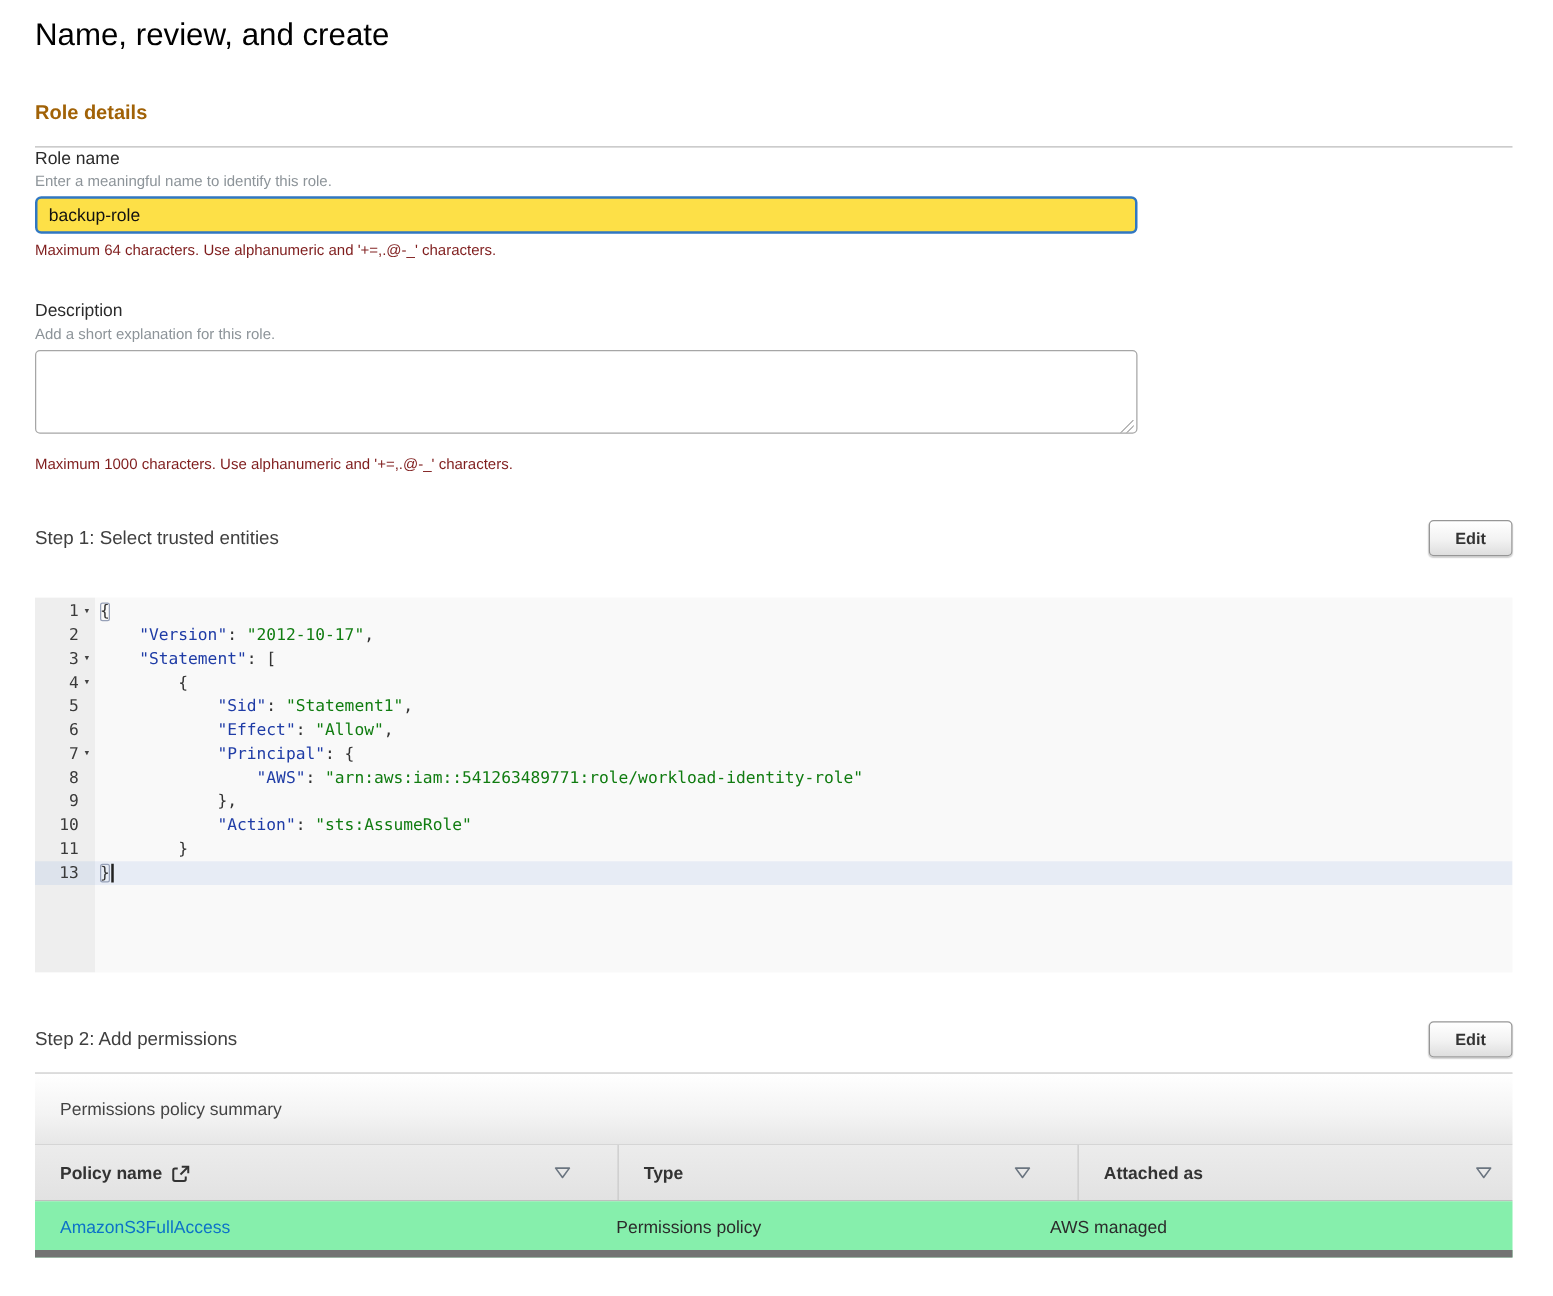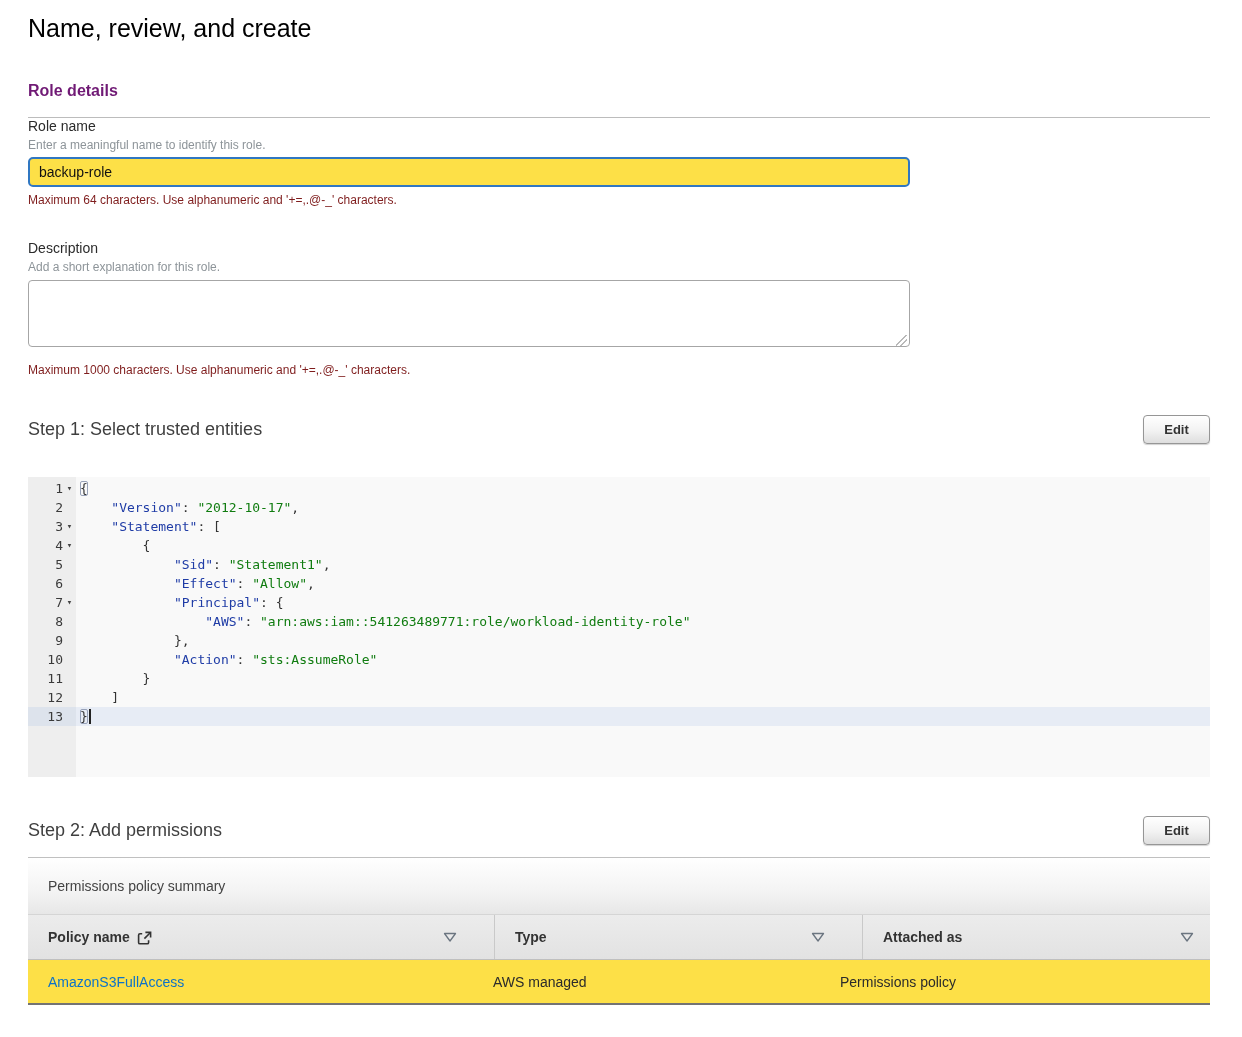--- a/index.html
+++ b/index.html
@@ -6,21 +6,21 @@
   html, body { background: #fff; }
   body {
     width: 1242px; height: 1037px;
     font-family: "Liberation Sans", sans-serif;
     color: #16191f; overflow: hidden;
   }
   .page { padding: 13px 32px 0 28px; }
 
   .page-title { font-size: 25px; font-weight: 400; color: #000000; line-height: 31px; }
 
-  .section-title { margin-top: 37px; font-size: 16px; font-weight: bold; color: #701a75; line-height: 20px; }
+  .section-title { margin-top: 37px; font-size: 16px; font-weight: bold; color: #a16207; line-height: 20px; }
   .divider { margin-top: 16px; height: 1px; background: #bcbcbc; }
 
   .field-label { font-size: 14px; color: #2b2b2b; line-height: 17px; }
   .field-help { margin-top: 3px; font-size: 12px; color: #8d9499; line-height: 14px; }
   .field-hint { margin-top: 6px; font-size: 12px; color: #7f1d1d; line-height: 14px; }
 
   .text-input {
     margin-top: 5px; width: 882px; height: 30px;
     border: 2px solid var(--focus-color); border-radius: 5px;
     padding: 0 9px; font-size: 14px; color: #111;
@@ -35,21 +35,21 @@
   .resize-handle {
     position: absolute; right: 3px; bottom: 5px; width: 11px; height: 11px;
     background:
       linear-gradient(135deg, transparent 45%, #b9b9b9 45%, #b9b9b9 52%, transparent 52%),
       linear-gradient(135deg, transparent 68%, #b9b9b9 68%, #b9b9b9 75%, transparent 75%);
   }
   .desc-field { margin-top: 33px; }
   .desc-hint { margin-top: 12px; }
 
   .step-row { margin-top: 38px; display: flex; align-items: center; justify-content: space-between; height: 29px; }
-  .step-heading { font-size: 18px; font-weight: 400; color: #3f3f3f; }
+  .step-heading { font-size: 15px; font-weight: 400; color: #3f3f3f; }
   .edit-btn {
     min-width: 67px; height: 29px; padding: 0 17px;
     border: 1px solid #969696; border-radius: 4px;
     background: linear-gradient(180deg, #ffffff 0%, #f2f2f2 55%, #dedede 100%);
     box-shadow: 0 1px 1px rgba(0,0,0,0.18);
     font-family: "Liberation Sans", sans-serif;
     font-size: 13px; font-weight: bold; color: #333; cursor: pointer;
   }
 
   
@@ -88,21 +88,21 @@
     display: flex; align-items: center; justify-content: space-between;
     padding: 0 16px 0 20px; font-size: 14px; font-weight: bold; color: #333;
   }
   .perm-th + .perm-th { border-left: 1px solid #c9c9c9; }
   .perm-th:nth-child(1) { width: 445px; }
   .perm-th:nth-child(2) { width: 347px; }
   .perm-th:nth-child(3) { flex: 1; }
   .th-label-group { display: flex; align-items: center; gap: 7px; }
   .ext-icon { position: relative; top: 1px; }
   .filter-icon { cursor: pointer; }
-  .perm-row { display: flex; height: 45px; border-bottom: 2px solid #737373; background: #fde047; }
+  .perm-row { display: flex; height: 45px; border-bottom: 6px solid #737373; background: #86efac; }
   .perm-td { display: flex; align-items: center; padding-left: 20px; font-size: 14px; color: #2b2b2b; }
   .perm-td:nth-child(1) { width: 445px; }
   .perm-td:nth-child(2) { width: 347px; }
   .perm-td:nth-child(3) { flex: 1; }
   .policy-link { color: var(--link-color); text-decoration: none; cursor: pointer; }
 </style>
 </head>
 <body>
 
 <div class="page">
@@ -206,27 +206,20 @@
             <span class="ed-fold hidden">▾</span>
           </div>
           <div class="ed-code"><span class="tok-p">            </span><span class="tok-k">"Action"</span><span class="tok-p">: </span><span class="tok-s">"sts:AssumeRole"</span></div>
         </div>
         <div class="ed-row">
           <div class="ed-gutter">
             <span class="ed-num">11</span>
             <span class="ed-fold hidden">▾</span>
           </div>
           <div class="ed-code"><span class="tok-p">        }</span></div>
-        </div>
-        <div class="ed-row">
-          <div class="ed-gutter">
-            <span class="ed-num">12</span>
-            <span class="ed-fold hidden">▾</span>
-          </div>
-          <div class="ed-code"><span class="tok-p">    ]</span></div>
         </div>
         <div class="ed-row active">
           <div class="ed-gutter">
             <span class="ed-num">13</span>
             <span class="ed-fold hidden">▾</span>
           </div>
           <div class="ed-code"><span class="tok-p boxed">}</span><span class="caret"></span></div>
         </div>
       </div>
   </div>
@@ -268,20 +261,20 @@
   <svg class="filter-icon" width="14" height="11" viewBox="0 0 14 11">
     <path d="M1.5 1.5h11L7 9z" fill="#e9e9e9" stroke="#6b7580" stroke-width="1.3" stroke-linejoin="round"></path>
   </svg>
 </div>
         </div>
       <div class="perm-tbody">
           <div class="perm-row">
             <div class="perm-td">
               <a class="policy-link">AmazonS3FullAccess</a>
             </div>
+            <div class="perm-td">Permissions policy</div>
             <div class="perm-td">AWS managed</div>
-            <div class="perm-td">Permissions policy</div>
           </div>
         </div>
     </div>
   </div>
 
 </div>
 
 </body></html>

